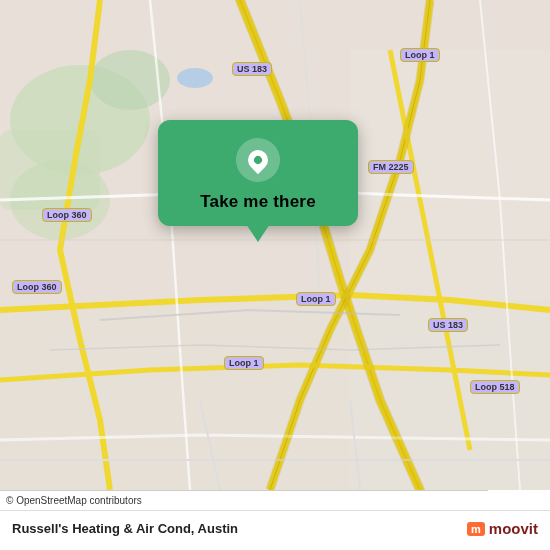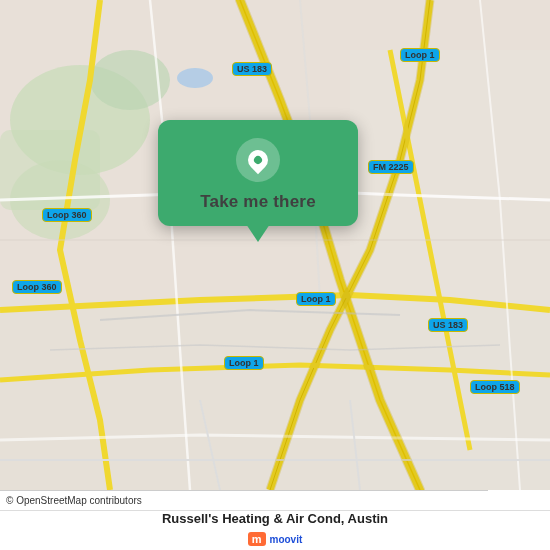--- a/index.html
+++ b/index.html
@@ -43,21 +43,20 @@
     
     #bottom-bar {
       width: 550px;
       height: 36px;
       background: #fff;
       display: flex;
       align-items: center;
       padding: 0 12px;
       border-top: 1px solid #ddd;
       justify-content: space-between;
-      flex-direction: column;
     }
 
     #bottom-left {
       display: flex;
       flex-direction: column;
     }
 
     #location-name {
       font-size: 13px;
       font-weight: bold;
@@ -73,23 +72,23 @@
     .moovit-m {
       background: #ff6b35;
       color: white;
       font-size: 11px;
       font-weight: bold;
       padding: 1px 4px;
       border-radius: 3px;
     }
 
     .moovit-text {
-      font-size: 10px;
-      font-weight: bold;
-      color: #1d4ed8;
+      font-size: 15px;
+      font-weight: bold;
+      color: #7f1d1d;
     }
 
     
     #popup-card {
       position: absolute;
       top: 120px;
       left: 158px;
       width: 200px;
       background: #3daa6e;
       border-radius: 12px;
@@ -140,31 +139,31 @@
       top: 50%;
       left: 50%;
       transform: translate(-50%, -50%);
       width: 8px;
       height: 8px;
       background: #3daa6e;
       border-radius: 50%;
     }
 
     #popup-label {
-      color: #404040;
+      color: #000000;
       font-size: 17px;
       font-weight: bold;
       text-align: center;
       letter-spacing: 0.2px;
     }
 
     
     .road-badge {
       position: absolute;
-      background: #0ea5e9;
+      background: #c4b5fd;
       border: 1.5px solid #c8b800;
       border-radius: 4px;
       font-size: 9px;
       font-weight: bold;
       color: #333;
       padding: 1px 4px;
       white-space: nowrap;
       z-index: 5;
     }
   </style>

